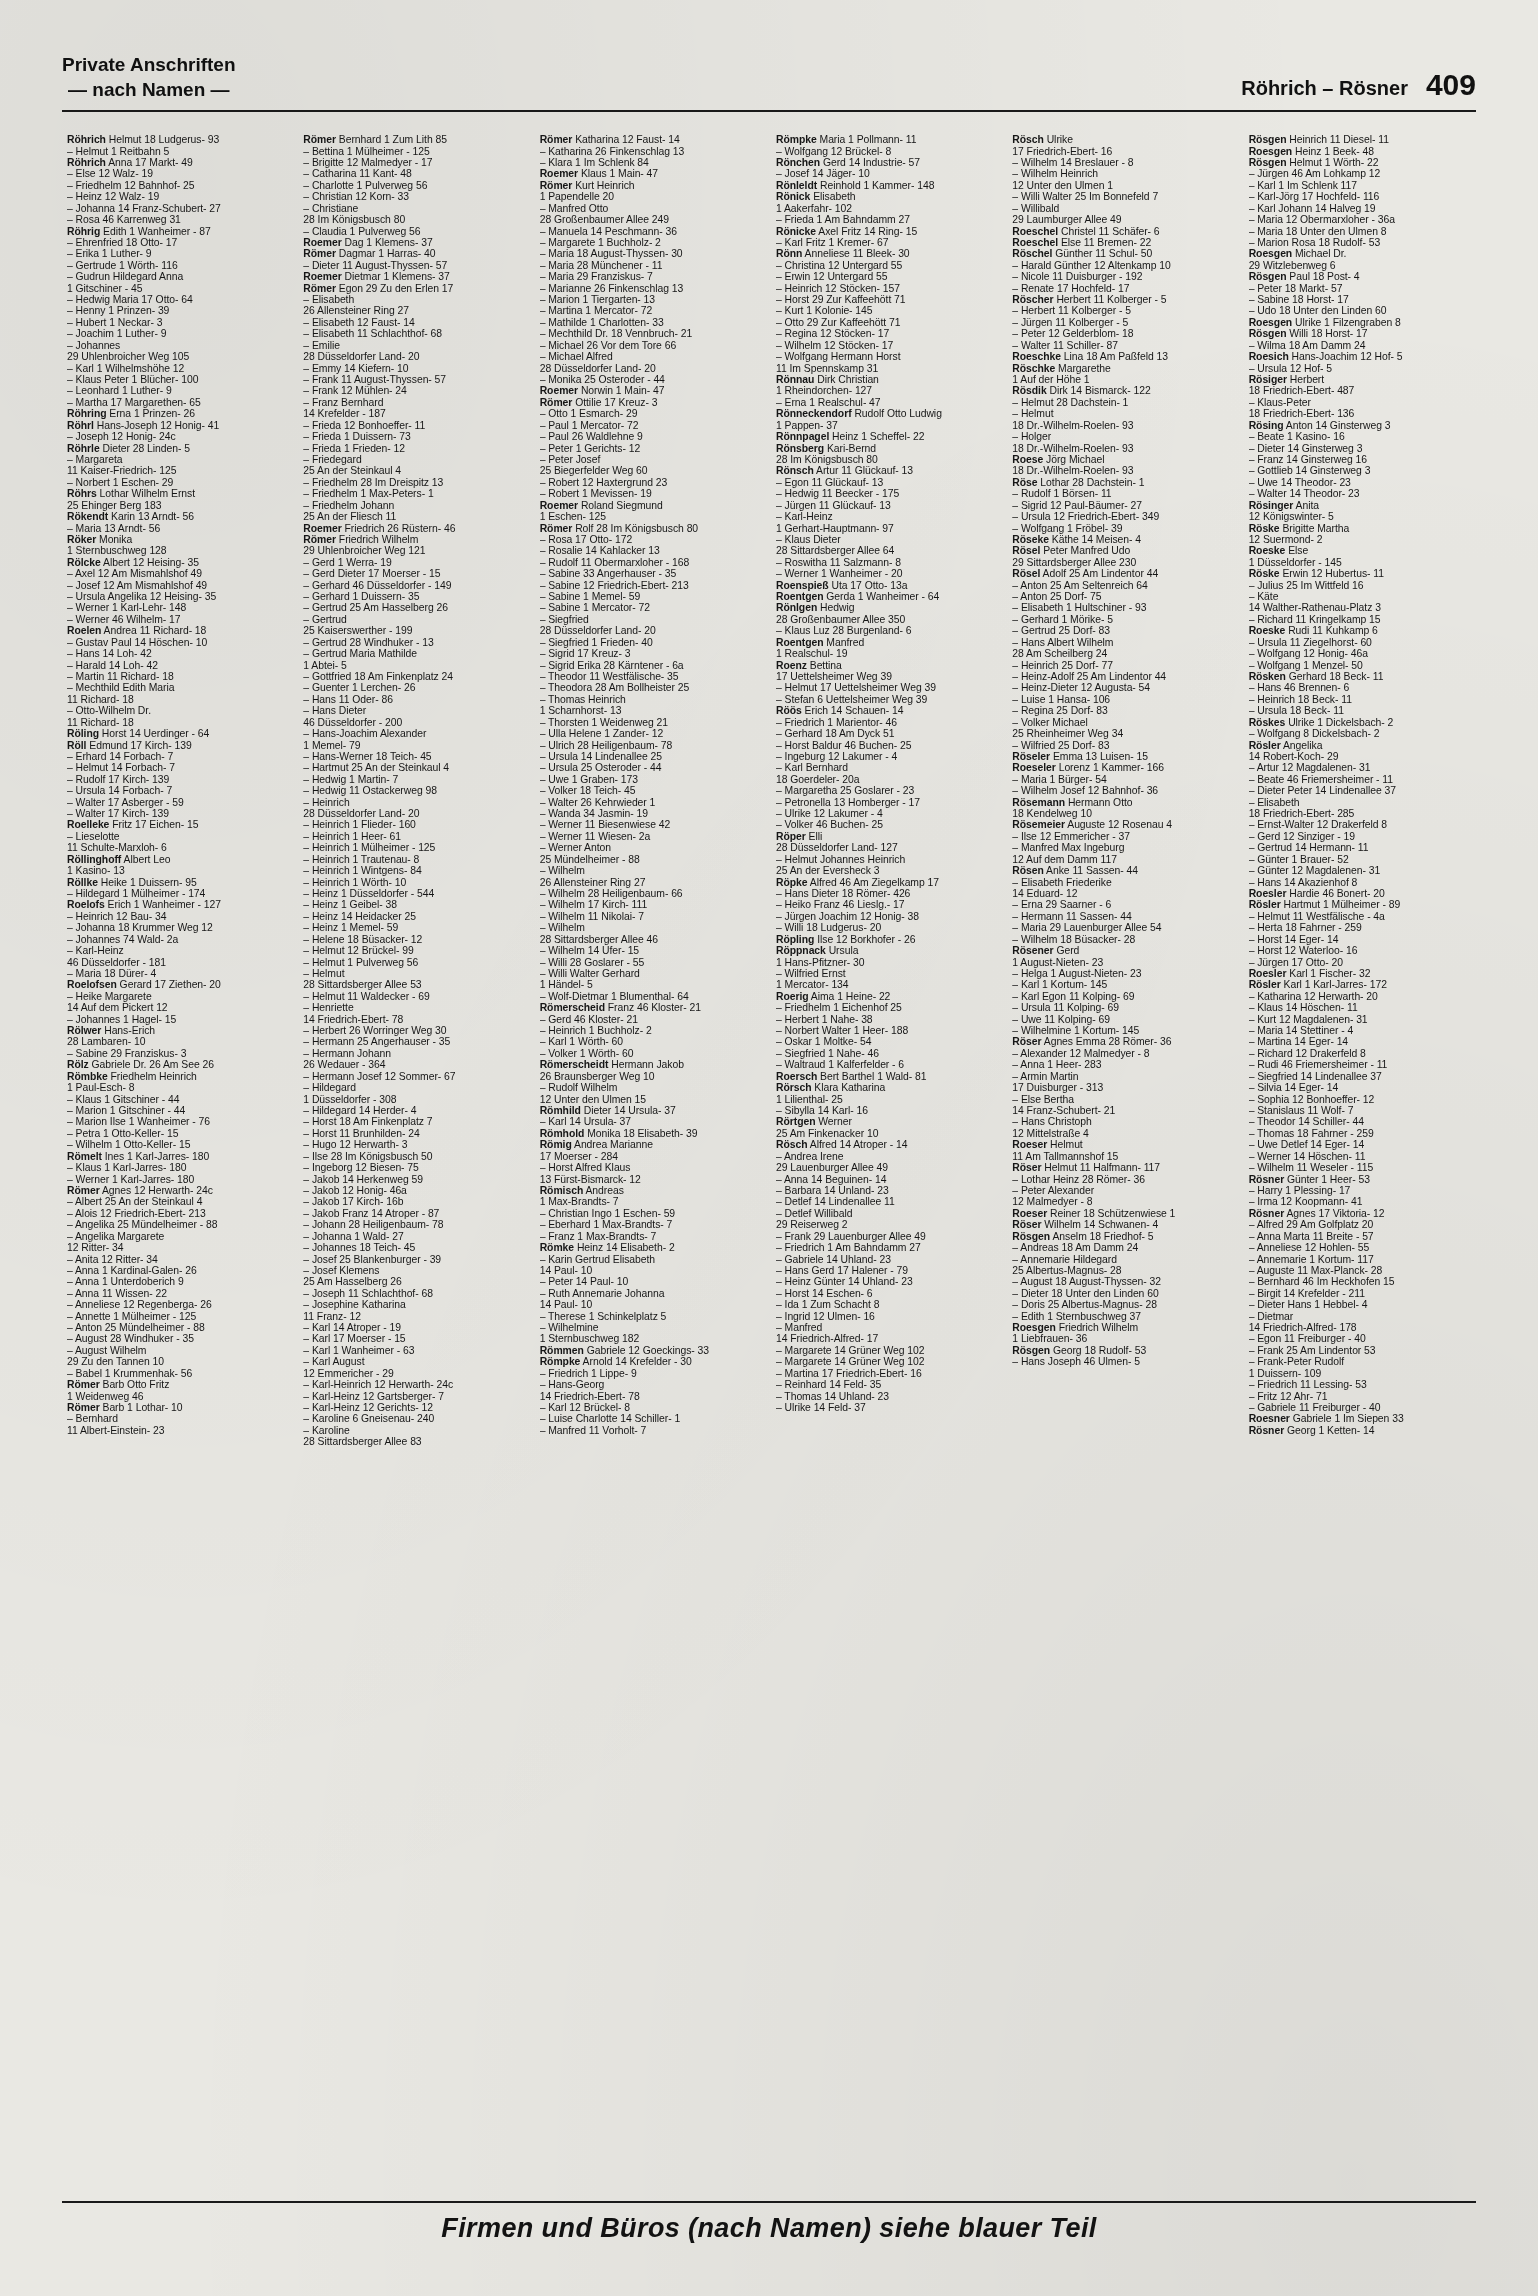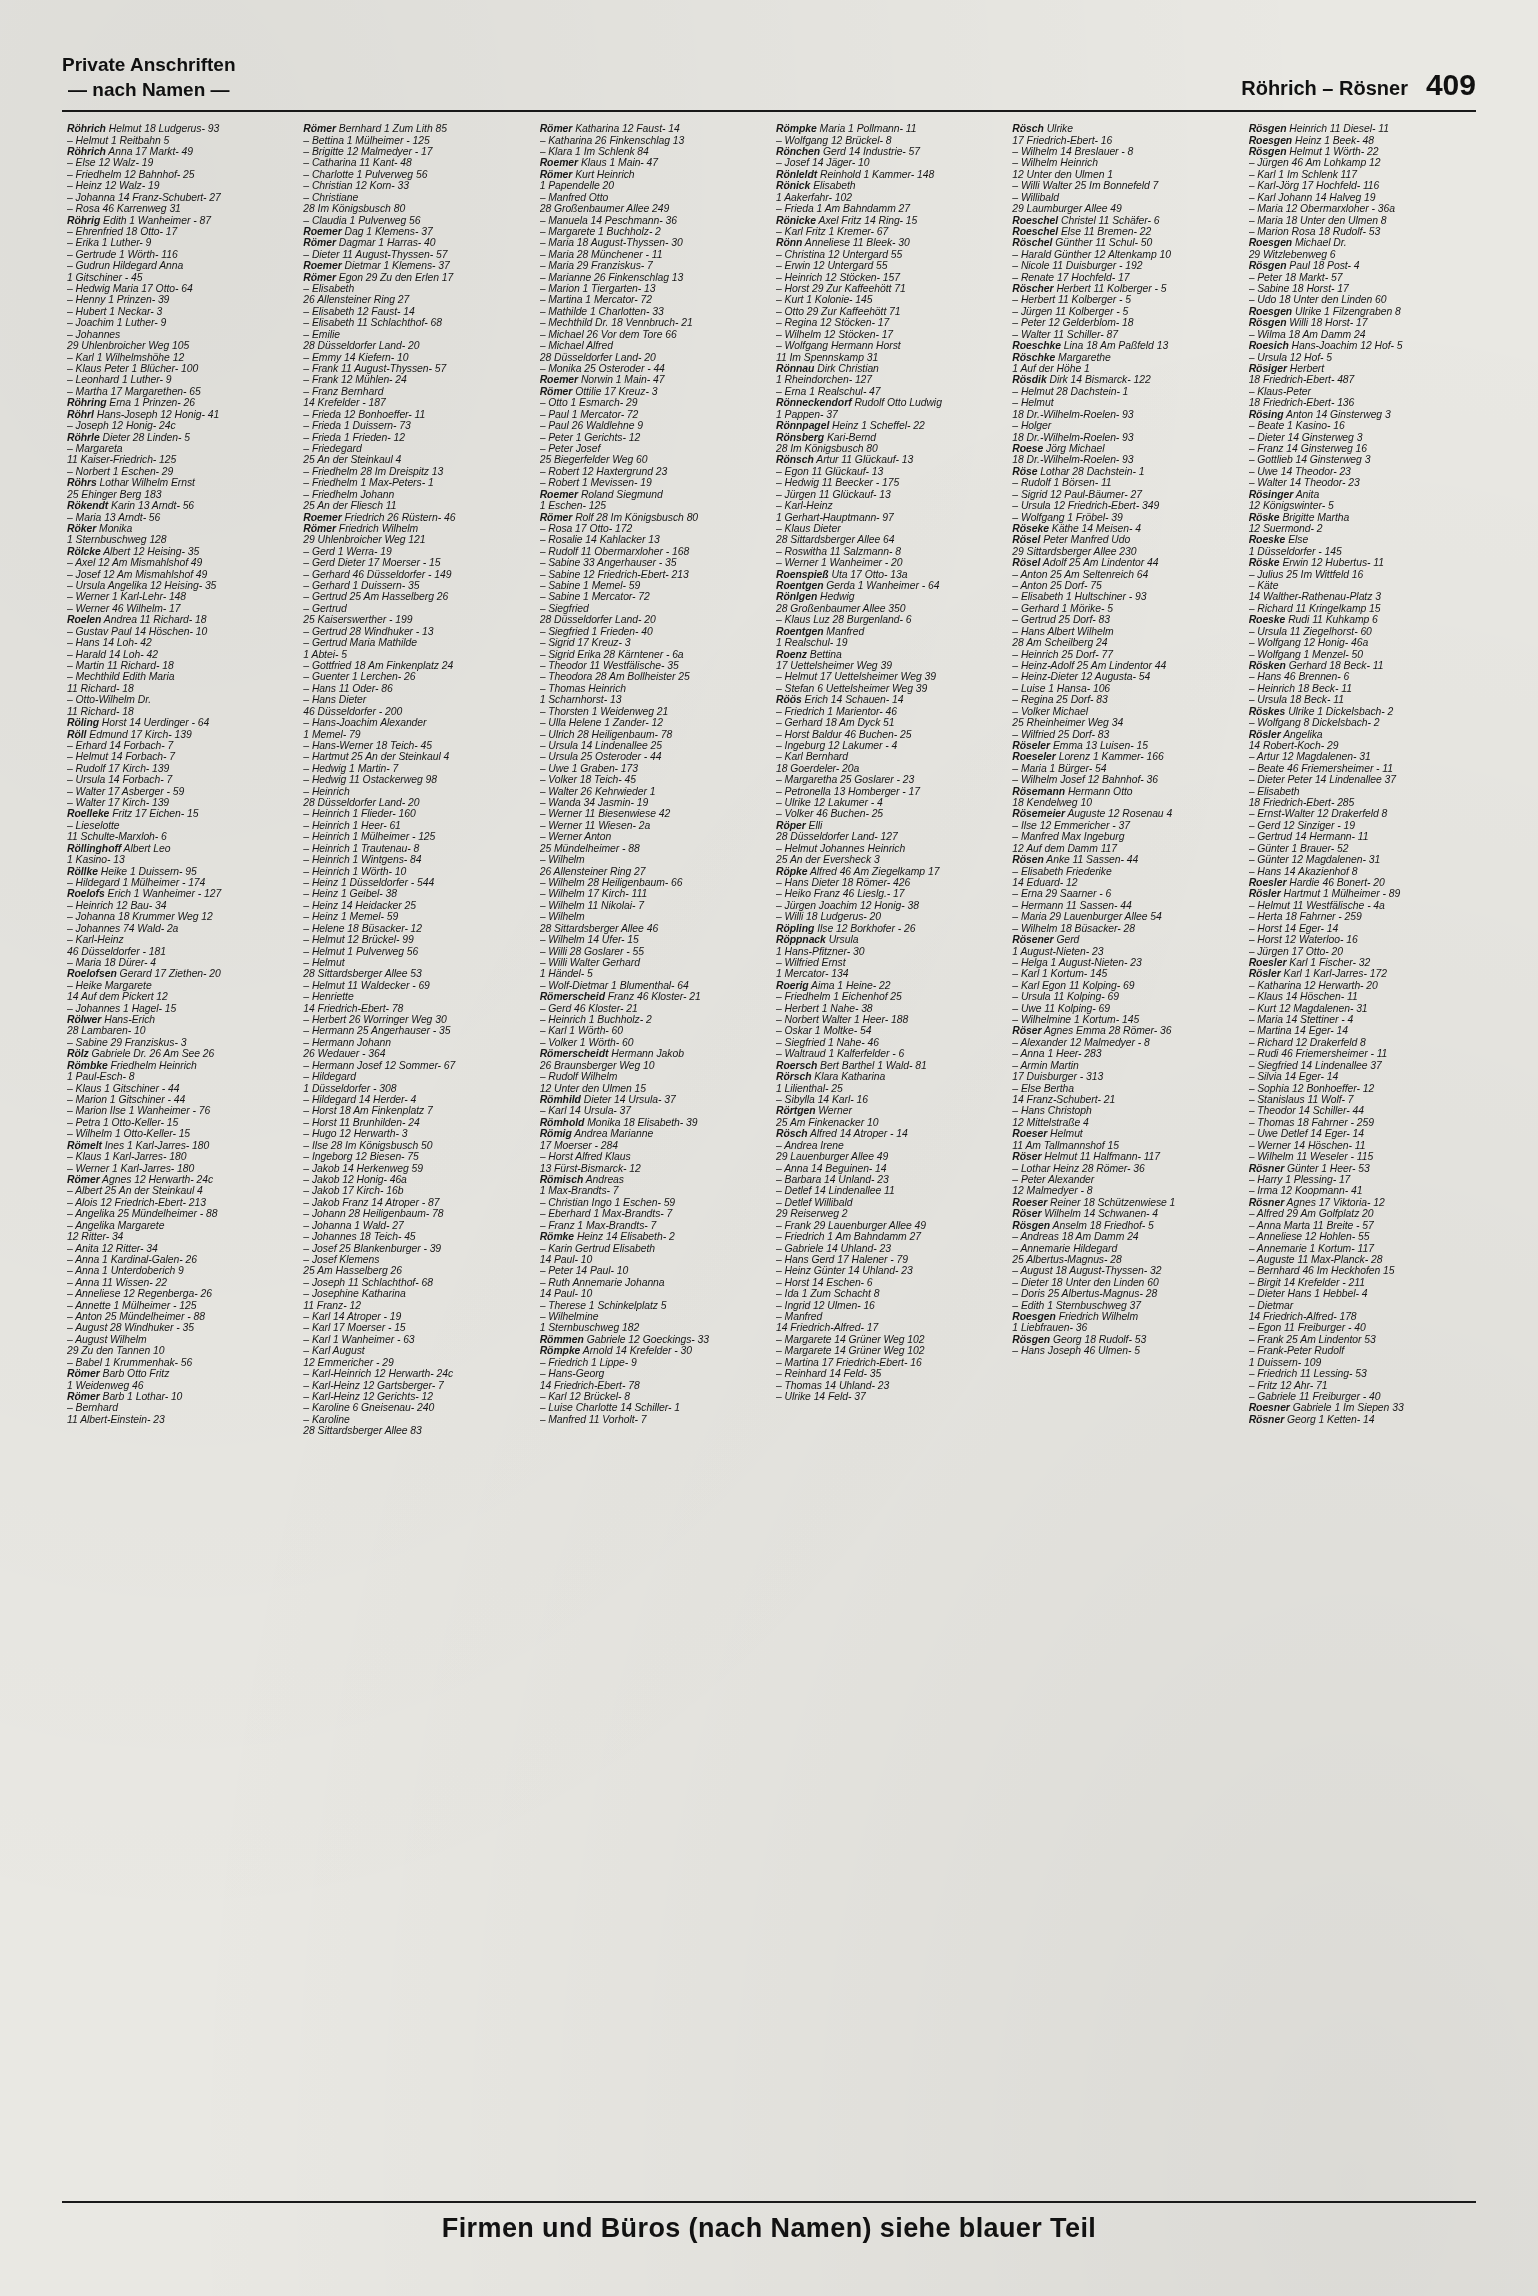--- a/index.html
+++ b/index.html
@@ -31,26 +31,25 @@
     display:flex;align-items:baseline;gap:18px;
     font-weight:bold;color:#111;
   }
   .hr-names{font-size:20px;}
   .hr-page{font-size:30px;}
   .rule{
     margin:8px 22px 0 22px;
     border-top:2px solid #1a1a1a;
   }
   .columns{
-    margin-top:11px;
+    margin-top:22px;
     padding:0 20px;
     display:flex;
     gap:0;
     height:1980px;
-    font-style:italic;
   }
   .col{
     flex:1 1 0;
     padding:0 7px;
     font-size:10.4px;
     line-height:11.42px;
     color:#161616;
     letter-spacing:-0.05px;
     overflow:hidden;
     position:relative;
@@ -61,21 +60,21 @@
   .footer{
     position:absolute;
     left:0;right:0;bottom:52px;
     text-align:center;
   }
   .footer .f-rule{
     margin:0 62px 10px 62px;border-top:2px solid #1a1a1a;
   }
   .footer-text{
     font-family:"Liberation Sans", sans-serif;
-    font-size:27px;font-weight:bold;
+    font-size:27px;font-weight:bold;font-style:italic;
     color:#121212;letter-spacing:0.4px;
   }
 </style>
 </head>
 <body>
 
 <div class="page">
 
   <div class="header">
     <div class="header-left">

